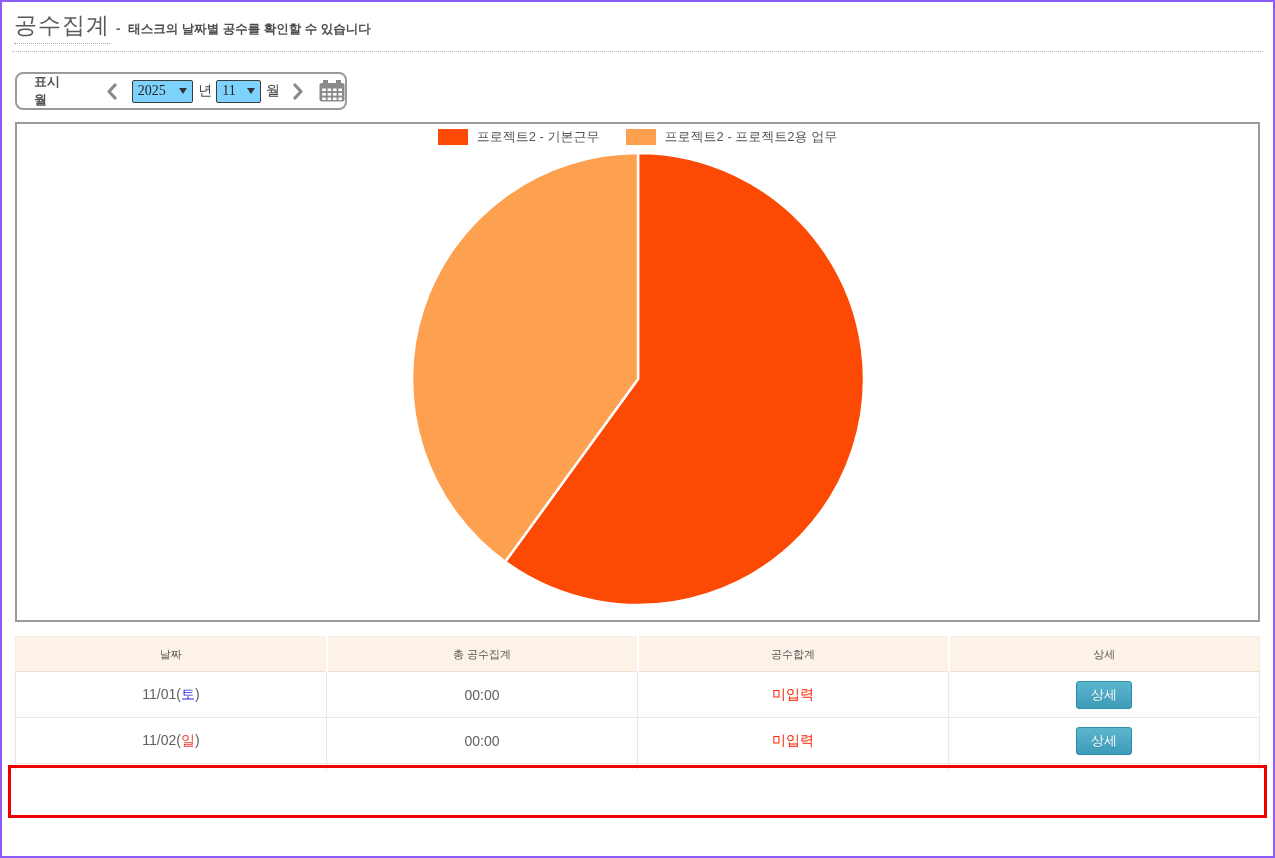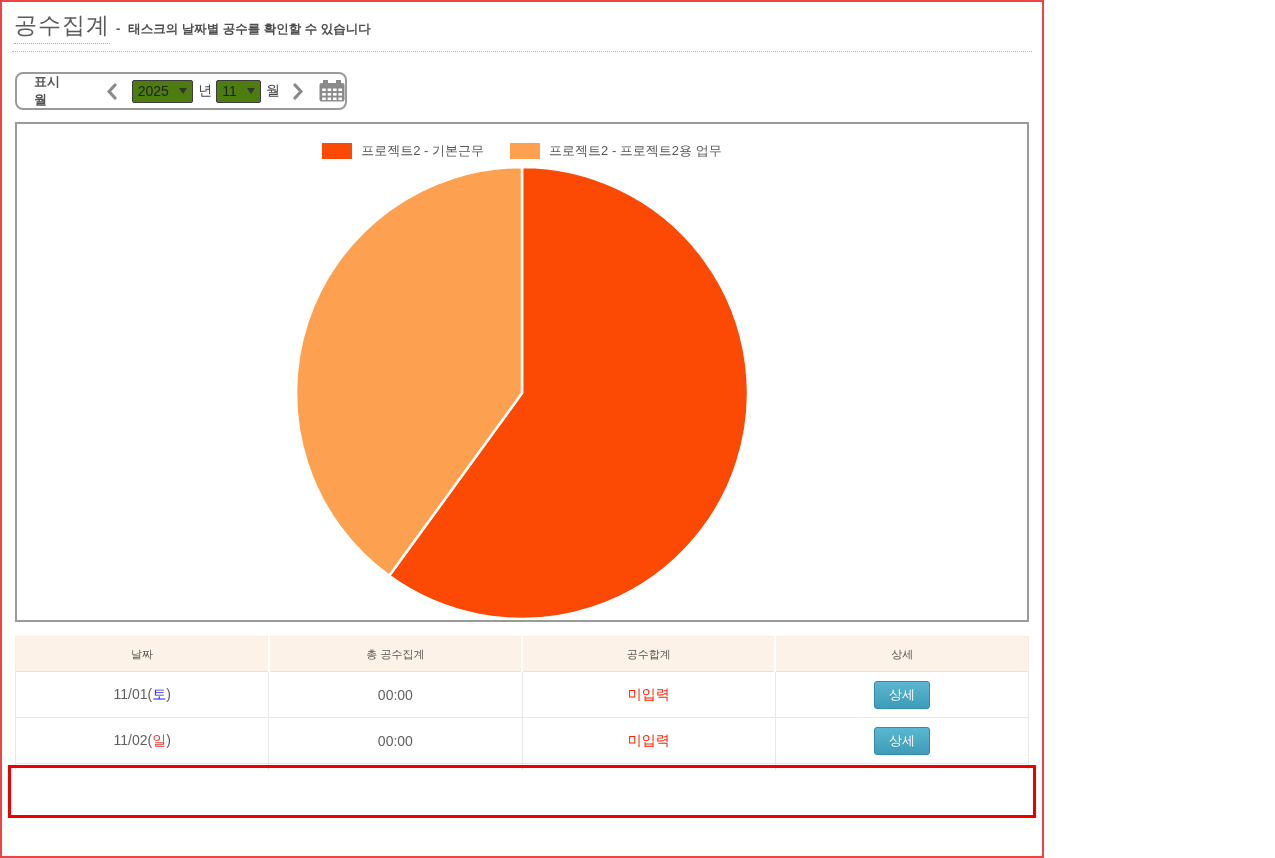--- a/index.html
+++ b/index.html
@@ -1,21 +1,21 @@
 <!DOCTYPE html>
 <html><head>
 <meta charset="utf-8">
 <style>
   * { margin:0; padding:0; box-sizing:border-box; }
   html,body { background:#fff; }
   body { font-family:"Liberation Sans","DejaVu Sans",sans-serif; }
 
   .page {
-    position:relative; width:1044px; height:858px;
-    border:2px solid #ef4444; background:#fff; overflow:hidden;
+    position:relative; width:1275px; height:858px;
+    border:2px solid #8b5cf6; background:#fff; overflow:hidden;
   }
 
   
   .page-header {
     margin:0 10px; padding:8px 2px 7px 2px;
     border-bottom:1px dotted #b3b3b3;
     display:flex; align-items:baseline;
   }
   .page-title {
     font-size:23px; color:#5a5a5a; letter-spacing:1px;
@@ -29,39 +29,39 @@
     margin:20px 0 0 13px; width:332px; height:38px;
     border:2px solid #9a9a9a; border-radius:8px;
     display:flex; align-items:center; background:#fff;
   }
   .toolbar-label { font-size:13px; font-weight:bold; color:#555; margin-left:17px; }
   .chev { display:inline-flex; align-items:center; cursor:pointer; padding:2px; }
   .chev-prev { margin-left:30px; }
   .chev-next { margin-left:10px; }
   .select-box {
     display:inline-flex; align-items:center; justify-content:space-between;
-    border:1px solid #3c3c3c; border-radius:2px; background:#4d7c0f;
-    height:23px; padding:0 5px; cursor:pointer; color:#222; font-size:14px;
+    border:1px solid #3c3c3c; border-radius:2px; background:#7dd3fc;
+    height:23px; padding:0 5px; cursor:pointer; color:#222; font-size:14px;font-family:Liberation Serif, serif;
   }
   .select-year { width:62px; margin-left:12px; }
   .select-month { width:45px; margin-left:4px; }
   .select-caret {
     width:0; height:0; margin-left:5px;
     border-left:4px solid transparent; border-right:4px solid transparent;
     border-top:6px solid #333;
   }
   .unit-label { font-size:14px; color:#444; margin-left:5px; }
   .cal-btn { margin-left:12px; display:inline-flex; cursor:pointer; }
 
   
   .chart-box {
     margin:12px 13px 0 13px; height:500px;
     border:2px solid #9a9a9a; background:#fff; overflow:hidden;
   }
-  .legend { display:flex; justify-content:center; align-items:center; gap:26px; padding-top:18px; }
+  .legend { display:flex; justify-content:center; align-items:center; gap:26px; padding-top:4px; }
   .legend-item { display:flex; align-items:center; gap:9px; }
   .legend-swatch { width:30px; height:16px; display:inline-block; }
   .legend-label { font-size:13px; color:#555; }
   .pie-svg { display:block; margin:3px auto 0 auto; }
 
   
   .table-wrap { position:relative; margin:14px 13px 0 13px; }
   table.kosu { width:100%; border-collapse:collapse; table-layout:fixed; }
   .kosu th {
     background:#fdf2e7; height:35px; font-weight:normal;

